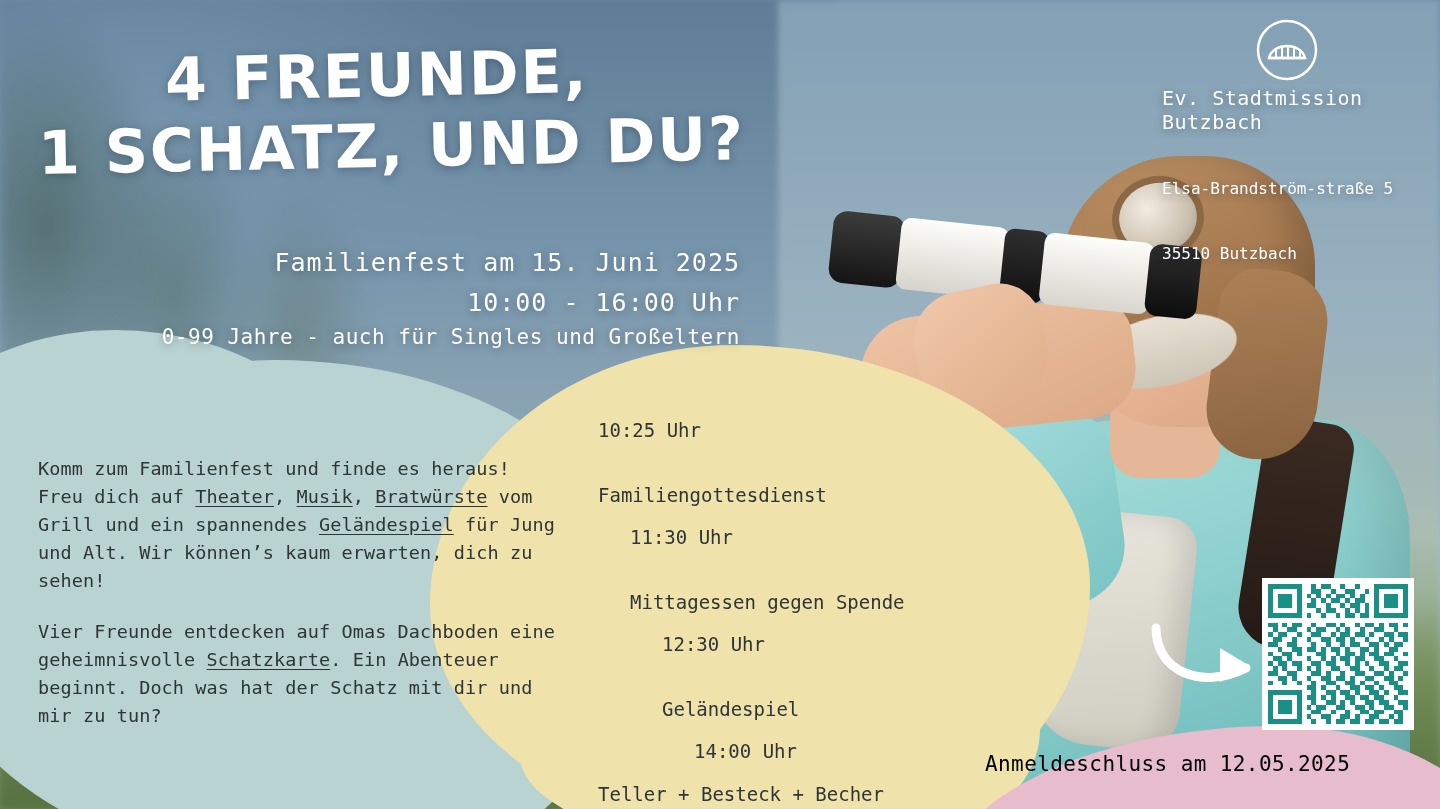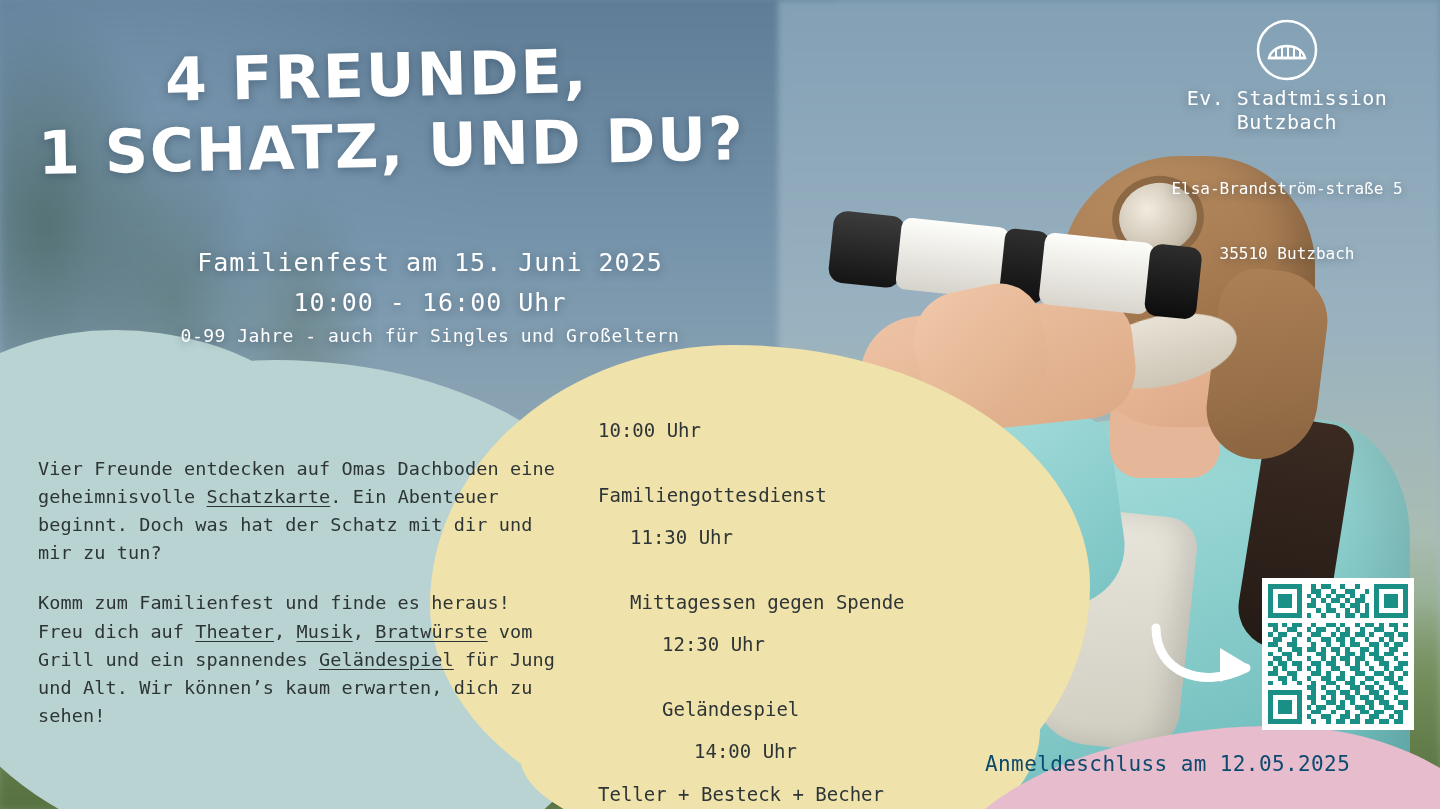--- a/index.html
+++ b/index.html
@@ -282,36 +282,36 @@
     margin-top: 8px;
     transform: rotate(-1.2deg);
   }
 
   .subinfo {
     position: absolute;
     left: 120px;
     top: 248px;
     width: 620px;
     color: #ffffff;
-    text-align: center;
+    text-align: right;
     text-shadow: 0 2px 8px rgba(20,40,60,.4);
     font-family: "DejaVu Sans Mono", monospace;
   }
   .subinfo .s1 { font-size: 25px; letter-spacing: 1px; }
   .subinfo .s2 { font-size: 25px; letter-spacing: 1px; margin-top: 11px;}
-  .subinfo .s3 { font-size: 18px; letter-spacing: .5px; margin-top: 8px;}
+  .subinfo .s3 { font-size: 21px; letter-spacing: .5px; margin-top: 8px;}
 
   
   .logo {
     position: absolute;
     right: 28px;
     top: 18px;
     width: 250px;
     color: #ffffff;
-    text-align: center;
+    text-align: left;
     text-shadow: 0 2px 8px rgba(20,40,60,.4);
   }
   .logo svg { display: block; margin: 0 auto 4px; }
   .logo .org  { font-size: 20px; font-family: "DejaVu Sans Mono", monospace; letter-spacing: .5px;}
   .logo .addr { font-size: 16px; font-family: "DejaVu Sans Mono", monospace; line-height: 1.25; margin-top: 45px; }
 
   
   .story {
     position: absolute;
     left: 38px;
@@ -366,21 +366,21 @@
     left: 1150px;
     top: 610px;
     width: 120px;
     height: 90px;
   }
   .deadline {
     position: absolute;
     left: 985px;
     top: 752px;
     width: 440px;
-    color: #0c4a6e;
+    color: #000000;
     font-family: "DejaVu Sans Mono", monospace;
     font-size: 21px;
     letter-spacing: .4px;
   }
 </style>
 </head>
 <body>
 
 <div class="poster">
 
@@ -436,30 +436,30 @@
       <path d="M14 40 H50" stroke="#ffffff" stroke-width="2.5"></path>
       <path d="M21 31 V40 M27 28 V40 M33 27 V40 M39 28 V40 M45 31 V40" stroke="#ffffff" stroke-width="2"></path>
     </svg>
     <div class="org">Ev. Stadtmission Butzbach</div>
     <div class="addr">Elsa-Brandström-straße 5</div>
     <div class="addr">35510 Butzbach</div>
   </div>
 
   <div class="story">
     <p>
+      <span>Komm zum Familienfest und finde es heraus! Freu dich auf </span><u>Theater</u><span>, </span><u>Musik</u><span>, </span><u>Bratwürste</u><span> vom Grill und ein spannendes </span><u>Geländespiel</u><span> für Jung und Alt. Wir können’s kaum erwarten, dich zu sehen!</span>
+    </p>
+    <p>
       <span>Vier Freunde entdecken auf Omas Dachboden eine geheimnisvolle </span><u>Schatzkarte</u><span>. Ein Abenteuer beginnt. Doch was hat der Schatz mit dir und mir zu tun?</span>
     </p>
-    <p>
-      <span>Komm zum Familienfest und finde es heraus! Freu dich auf </span><u>Theater</u><span>, </span><u>Musik</u><span>, </span><u>Bratwürste</u><span> vom Grill und ein spannendes </span><u>Geländespiel</u><span> für Jung und Alt. Wir können’s kaum erwarten, dich zu sehen!</span>
-    </p>
   </div>
 
   <div class="schedule">
     <div class="sched-item i1">
-      <span class="time">10:00 Uhr</span>
+      <span class="time">10:25 Uhr</span>
       <span class="what">Familiengottesdienst</span>
     </div>
     <div class="sched-item i2">
       <span class="time">11:30 Uhr</span>
       <span class="what">Mittagessen gegen Spende</span>
     </div>
     <div class="sched-item i3">
       <span class="time">12:30 Uhr</span>
       <span class="what">Geländespiel</span>
     </div>

